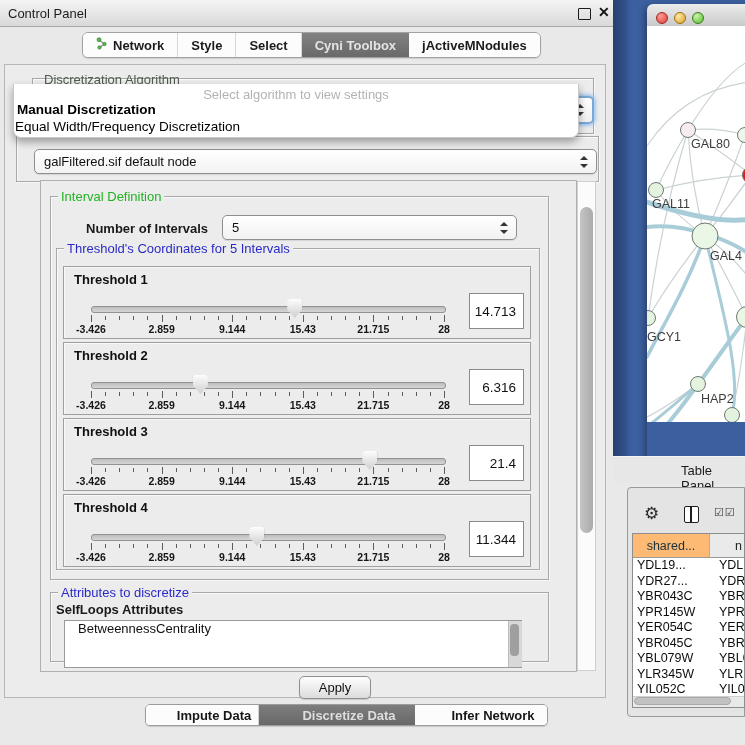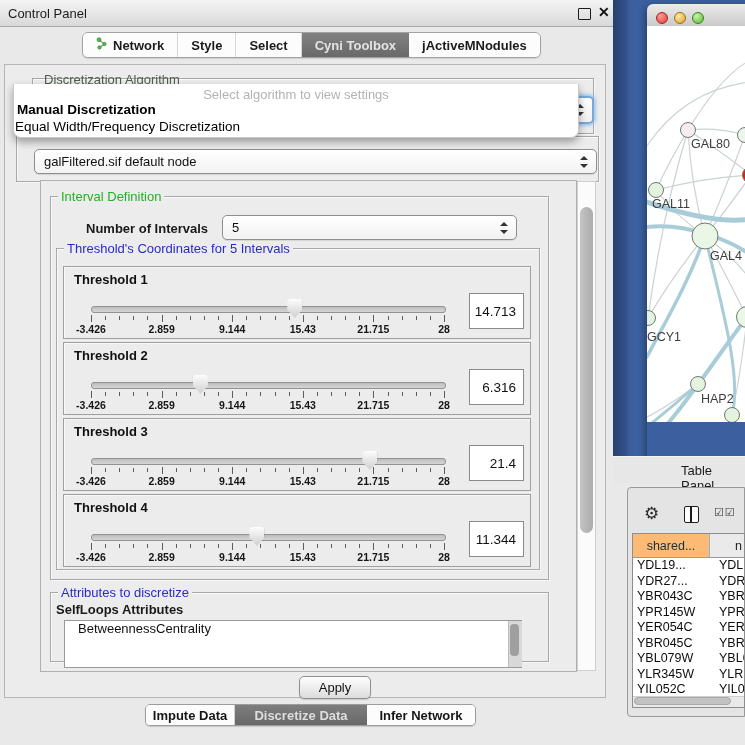--- a/index.html
+++ b/index.html
@@ -97,21 +97,21 @@
   #attr-scroll{left:508px;top:621px;width:13px;height:46px;background:#d8d8d8;border-left:1px solid #bbb;}
   #attr-scroll-thumb{left:510px;top:624px;width:9px;height:32px;background:#9f9f9f;border-radius:4px;}
 
   #apply-btn{left:271px;top:676px;width:70px;height:21px;border:1px solid #8f8f8f;border-radius:5px;
     background:linear-gradient(#fefefe,#dcdcdc);font-size:13px;color:#111;
     display:flex;align-items:center;justify-content:center;box-shadow:0 1px 1px rgba(0,0,0,.15);margin-left:28px;}
 
   #bottom-tabs{left:145px;top:704px;height:20px;display:flex;border:1px solid #9c9c9c;border-radius:5px;
     overflow:hidden;background:#fcfcfc;box-shadow:0 1px 1px rgba(0,0,0,.15);}
   .btab{display:flex;align-items:center;justify-content:center;font-size:13px;font-weight:600;
-    color:#161616;background:#fcfcfc;border-right:1px solid #d2d2d2;}
+    color:#161616;background:#fcfcfc;border-right:1px solid #d2d2d2;padding-left:24px;}
   .btab:last-child{border-right:none;}
   .btab.active{background:linear-gradient(#7e7e7e,#686868);color:#dedede;border-right:none;}
 
   
   #desktop{left:613px;top:0;width:132px;height:456px;background:#3b5f9f;}
   #desktop-edge{left:613px;top:0;width:17px;height:456px;background:linear-gradient(90deg,#27416e,#31508a 70%,#3b5f9f);}
   #net-window{left:632px;top:4px;width:113px;height:472px;border-radius:6px 0 0 0;overflow:hidden;
     box-shadow:-2px 2px 6px rgba(0,0,0,.35);margin-left:15px;}
   #net-titlebar{left:0;top:0;width:113px;height:22px;position:absolute;
     background:linear-gradient(#ececec,#c9c9c9);border-bottom:1px solid #9a9a9a;}

